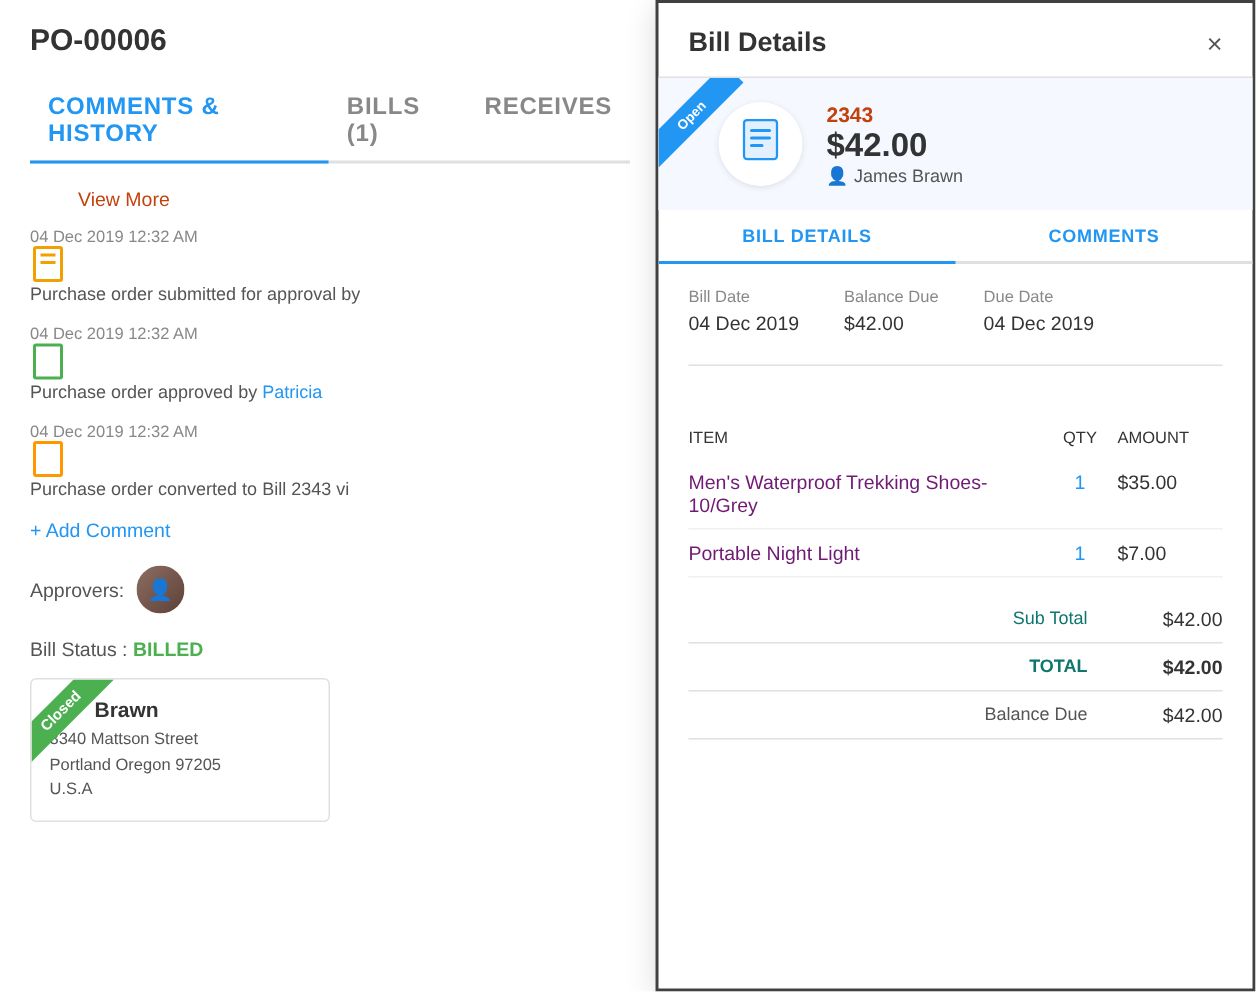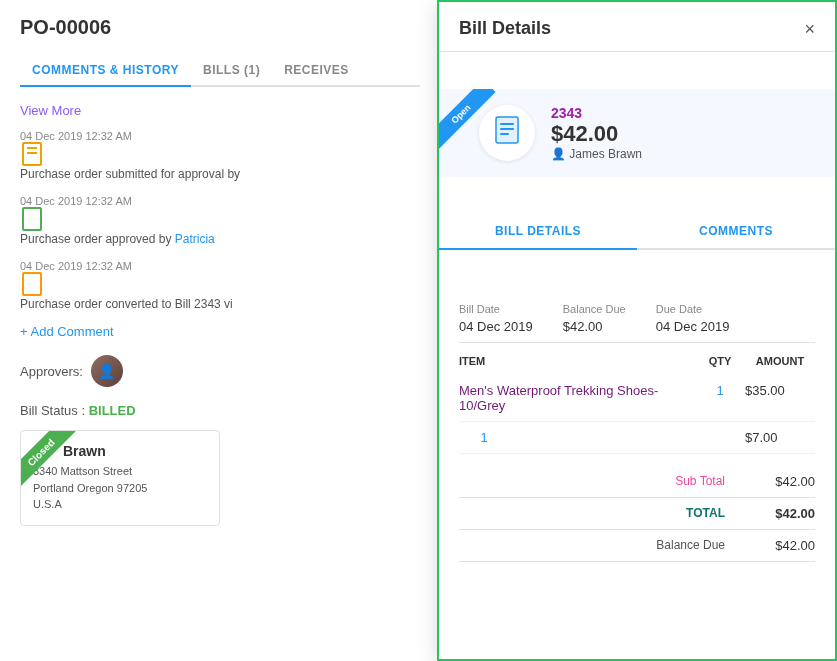--- a/index.html
+++ b/index.html
@@ -30,39 +30,40 @@
     }
 
     .tabs {
       display: flex;
       border-bottom: 2px solid #e0e0e0;
       margin-bottom: 16px;
     }
 
     .tab {
       padding: 8px 12px;
-      font-size: 12px;
+      font-size: 16px;
       color: #888;
       cursor: pointer;
       text-transform: uppercase;
       font-weight: bold;
       letter-spacing: 0.5px;
     }
 
     .tab.active {
       color: #2196F3;
       border-bottom: 2px solid #2196F3;
       margin-bottom: -2px;
     }
 
     .view-more {
-      color: #8b5cf6;
+      color: #c2410c;
       font-size: 13px;
       margin-bottom: 12px;
       cursor: pointer;
+      margin-left: 32px;
     }
 
     .history-item {
       display: flex;
       align-items: flex-start;
       margin-bottom: 12px;
       font-size: 12px;
       color: #555;
       flex-direction: column;
     }
@@ -235,26 +236,25 @@
       line-height: 1.5;
     }
 
     
     .bill-details-panel {
       position: absolute;
       right: 0; top: 0;
       width: 400px;
       height: 661px;
       background: #fff;
-      border: 2px solid #22c55e;
+      border: 2px solid #404040;
       box-shadow: 0 4px 20px rgba(0,0,0,0.15);
       z-index: 10;
       display: flex;
       flex-direction: column;
-      gap: 37px;
     }
 
     .bill-header {
       display: flex;
       justify-content: space-between;
       align-items: center;
       padding: 16px 20px 12px;
       border-bottom: 1px solid #e0e0e0;
     }
 
@@ -323,21 +323,21 @@
     .bill-icon-inner {
       color: #2196F3;
       font-size: 24px;
     }
 
     .bill-summary-info {
       flex: 1;
     }
 
     .bill-number {
-      color: #a21caf;
+      color: #c2410c;
       font-size: 14px;
       font-weight: bold;
     }
 
     .bill-amount {
       font-size: 22px;
       font-weight: bold;
       color: #333;
     }
 
@@ -375,21 +375,21 @@
 
     .bill-content {
       flex: 1;
       overflow-y: auto;
       padding: 16px 20px;
     }
 
     .bill-dates-row {
       display: flex;
       gap: 30px;
-      margin-bottom: 8px;
+      margin-bottom: 20px;
     }
 
     .bill-date-col label {
       font-size: 11px;
       color: #888;
       display: block;
       margin-bottom: 4px;
     }
 
     .bill-date-col .date-value {
@@ -400,28 +400,29 @@
     .bill-items-header {
       display: flex;
       justify-content: space-between;
       border-top: 1px solid #e0e0e0;
       padding-top: 12px;
       margin-bottom: 8px;
     }
 
     .bill-items-header span {
       font-size: 11px;
-      font-weight: bold;
+      font-weight: normal;
       color: #333;
       text-transform: uppercase;
+      margin-top: 30px;
     }
 
     .bill-items-header .item-col { flex: 1; }
     .bill-items-header .qty-col { width: 50px; text-align: center; }
-    .bill-items-header .amt-col { width: 70px; text-align: center; }
+    .bill-items-header .amt-col { width: 70px; text-align: left; }
 
     .bill-item-row {
       display: flex;
       justify-content: space-between;
       padding: 8px 0;
       border-bottom: 1px solid #f0f0f0;
     }
 
     .bill-item-row .item-name { flex: 1; font-size: 13px; color: #701a75; }
     .bill-item-row .item-qty { width: 50px; text-align: center; font-size: 13px; color: #2196F3; }
@@ -433,21 +434,21 @@
 
     .bill-total-row {
       display: flex;
       justify-content: flex-end;
       padding: 8px 0;
       border-bottom: 1px solid #e0e0e0;
     }
 
     .bill-total-row .total-label {
       font-size: 12px;
-      color: #ec4899;
+      color: #0f766e;
       margin-right: 20px;
     }
 
     .bill-total-row .total-value {
       font-size: 13px;
       color: #333;
       width: 70px;
       text-align: right;
     }
 
@@ -595,20 +596,21 @@
       <span class="amt-col">AMOUNT</span>
     </div>
 
     <div class="bill-item-row">
       <span class="item-name">Men's Waterproof Trekking Shoes- 10/Grey</span>
       <span class="item-qty">1</span>
       <span class="item-amt">$35.00</span>
     </div>
 
     <div class="bill-item-row">
+      <span class="item-name">Portable Night Light</span>
       <span class="item-qty">1</span>
       <span class="item-amt">$7.00</span>
     </div>
 
     <div class="bill-totals">
       <div class="bill-total-row">
         <span class="total-label">Sub Total</span>
         <span class="total-value">$42.00</span>
       </div>
       <div class="bill-total-row grand-total">

